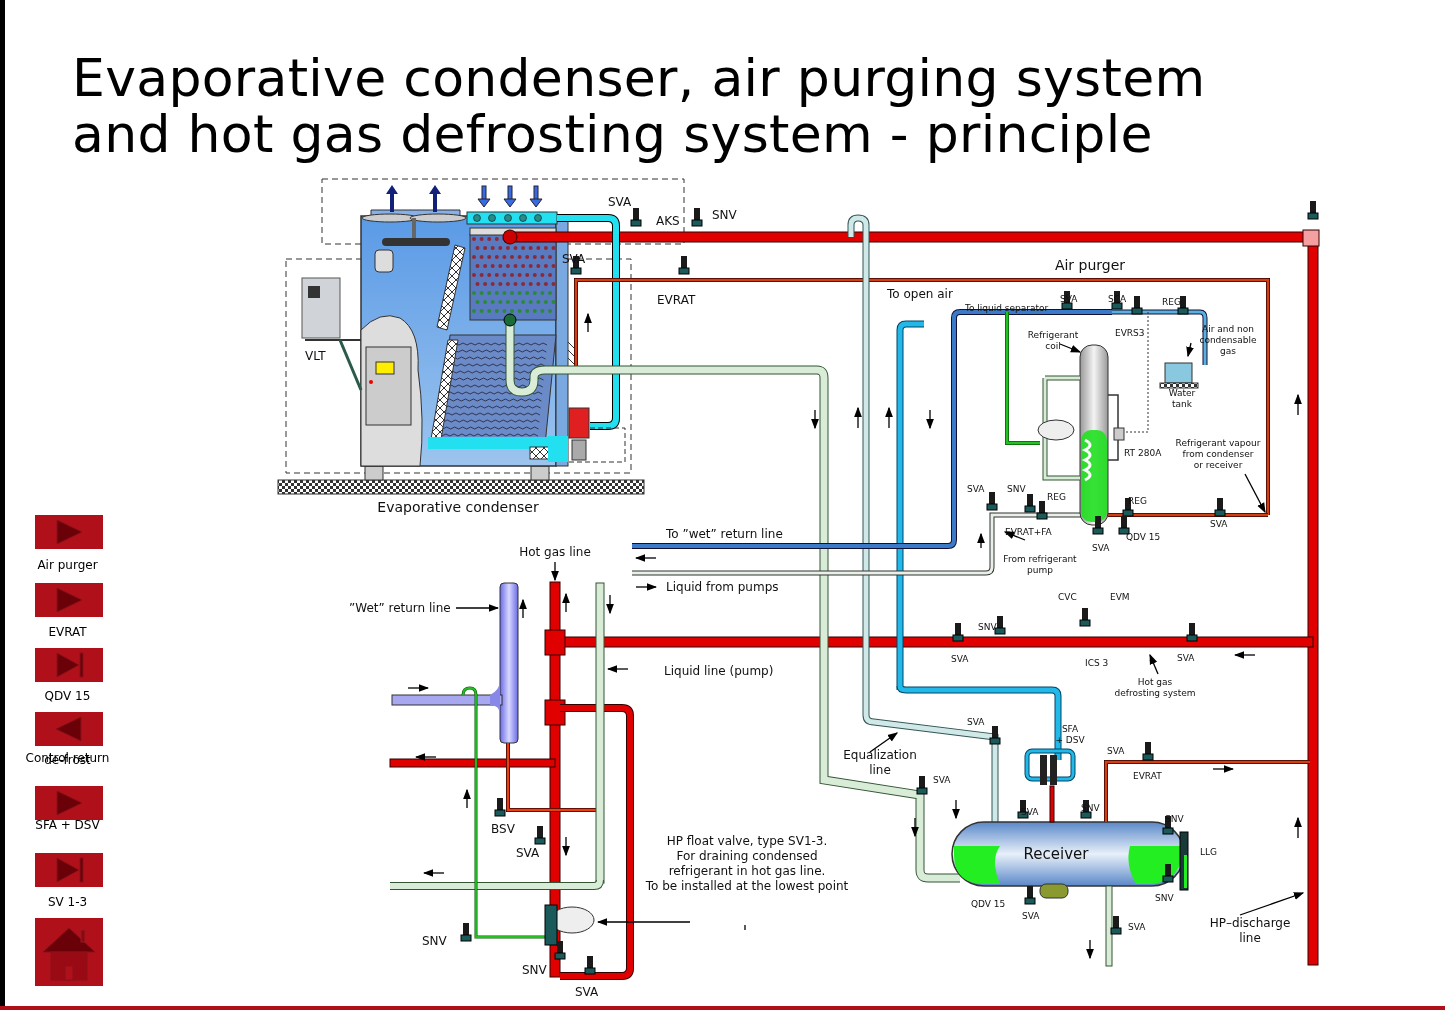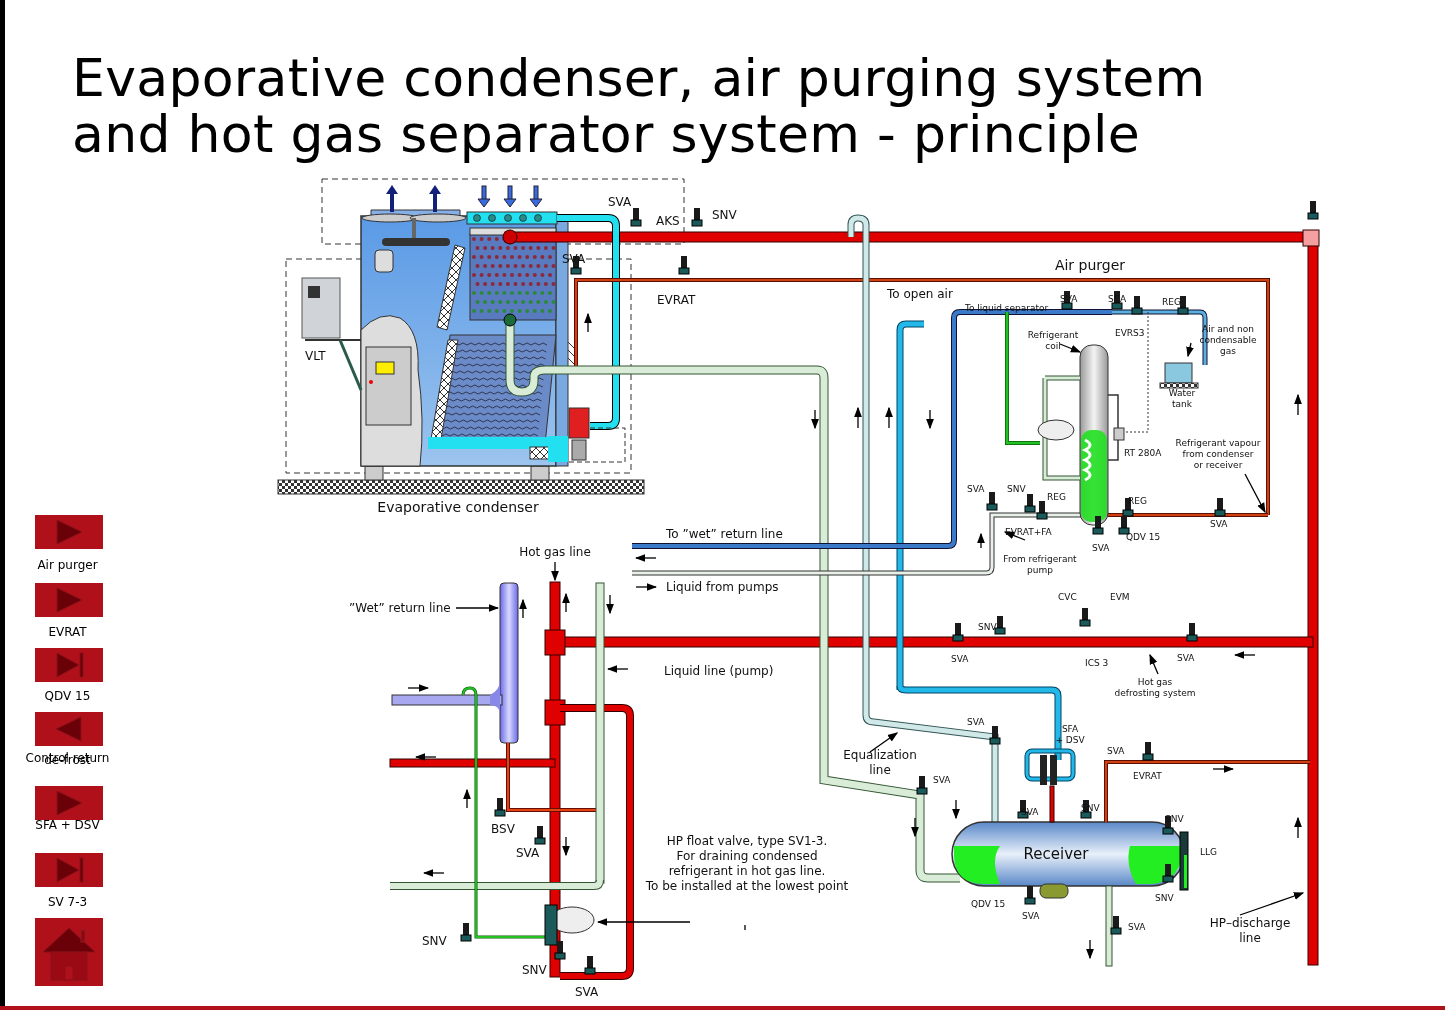--- a/index.html
+++ b/index.html
@@ -16,21 +16,21 @@
   svg.diagram { position:absolute; left:0; top:0; }
   .lbl { font-family:"DejaVu Sans", sans-serif; fill:#111; }
 </style>
 </head>
 <body>
 
 <div class="left-border"></div>
 
 <div class="title">
   <div>Evaporative condenser, air purging system</div>
-  <div>and hot gas separator system - principle</div>
+  <div>and hot gas defrosting system - principle</div>
 </div>
 
 <svg class="diagram" width="1445" height="1010" viewBox="0 0 1445 1010">
   <defs>
     <pattern id="hatch" width="6" height="6" patternUnits="userSpaceOnUse">
       <rect width="6" height="6" fill="#fff"></rect>
       <rect width="3" height="3" fill="#333"></rect>
       <rect x="3" y="3" width="3" height="3" fill="#333"></rect>
     </pattern>
     <pattern id="xhatch" width="8" height="8" patternUnits="userSpaceOnUse">
@@ -655,21 +655,21 @@
       </svg>
   </div>
   <div class="nav-label" style="top:303px">SFA + DSV</div>
 
   <div class="nav-btn" style="top:338px">
     <svg width="68" height="34">
         <polygon points="22,5 44,17 22,29" fill="#6a0008" stroke="#8a1018"></polygon>
         <rect x="45" y="5" width="3" height="24" fill="#6a0008" stroke="#8a1018"></rect>
       </svg>
   </div>
-  <div class="nav-label" style="top:380px">SV 7-3</div>
+  <div class="nav-label" style="top:380px">SV 1-3</div>
 
   <div class="home-btn" style="top:403px">
     <svg width="68" height="68">
       <polygon points="34,10 60,34 8,34" fill="#6a0008" stroke="#8a1018"></polygon>
       <rect x="46" y="12" width="4" height="12" fill="#8a0810" stroke="#9a1820"></rect>
       <rect x="16" y="34" width="36" height="28" fill="#9a0a14" stroke="#8a1018"></rect>
       <rect x="30" y="48" width="8" height="14" fill="#b0101a" stroke="#8a1018"></rect>
     </svg>
   </div>
 </div>

